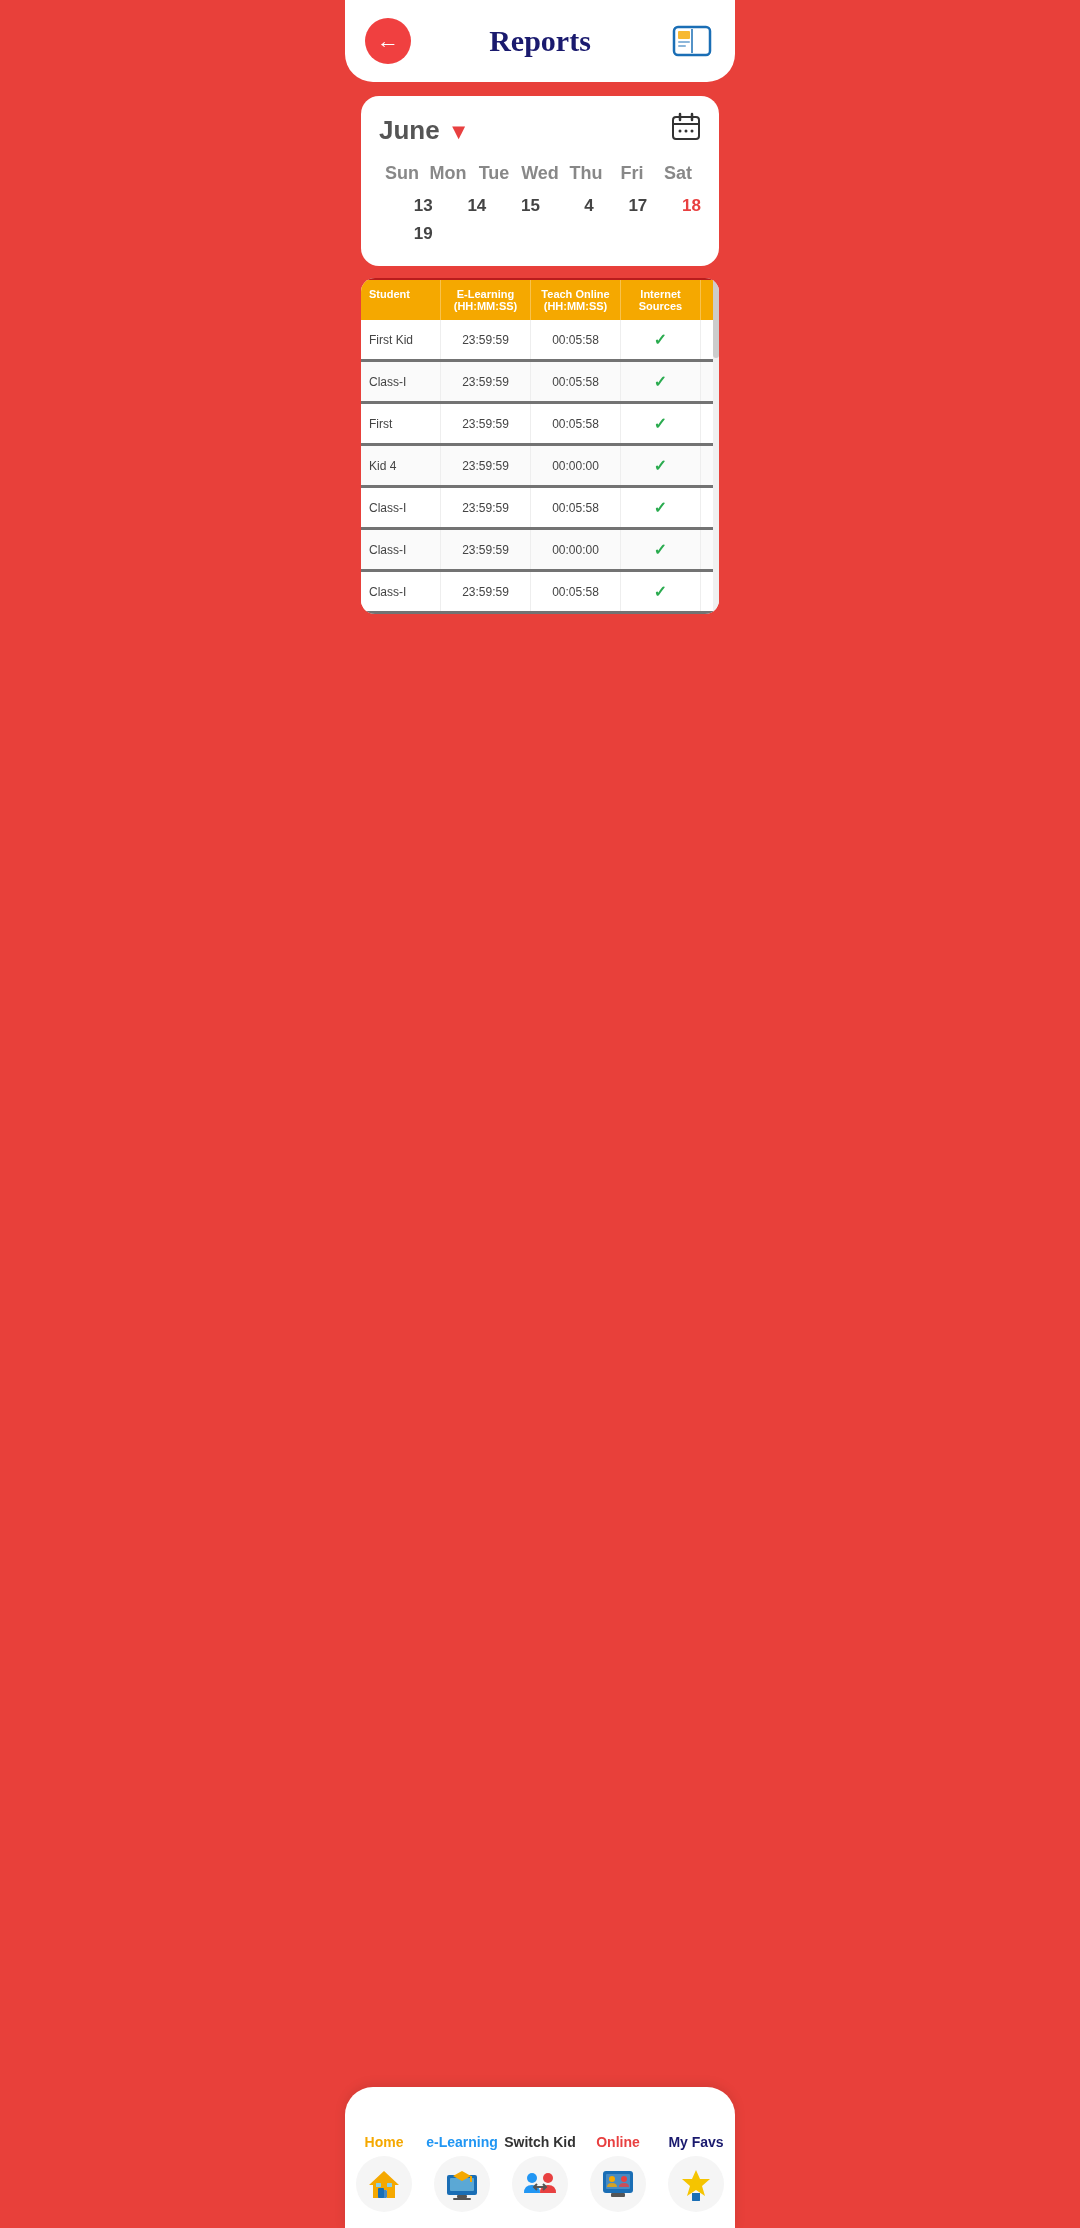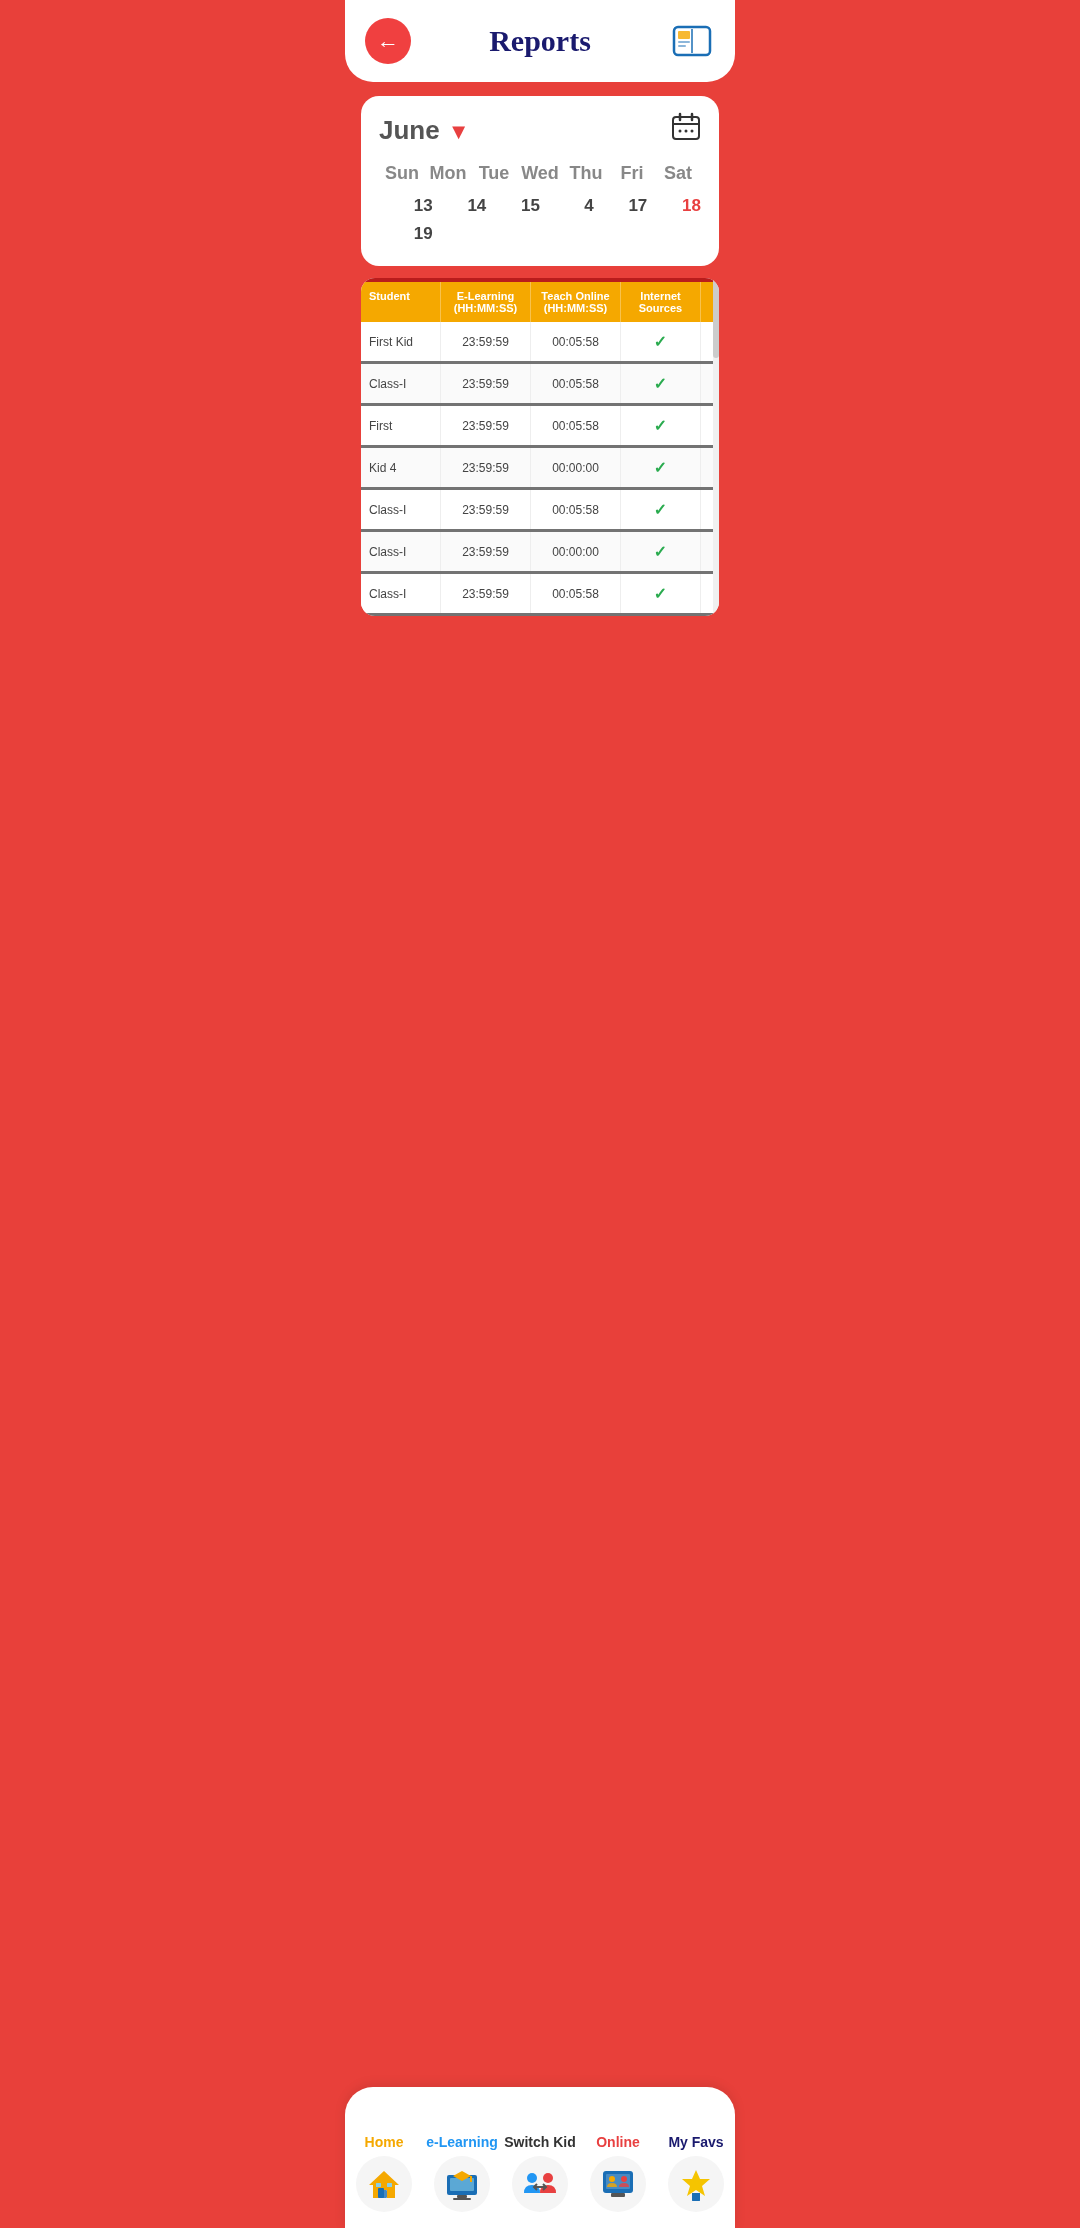--- a/index.html
+++ b/index.html
@@ -141,21 +141,21 @@
     .class-info-row span.value {
       color: #555;
       margin-left: 4px;
     }
 
     
     .sub-header {
       background: #f5a800;
       display: grid;
       grid-template-columns: 80px 90px 90px 80px 80px 70px 60px;
-      border-top: 4px solid #b91c1c;
+      border-top: 2px solid #b91c1c;
       min-width: 550px;
     }
     .sh-col {
       font-size: 11px;
       font-weight: 700;
       color: #fff;
       text-align: center;
       padding: 8px 2px;
       border-right: 1px solid rgba(255,255,255,0.3);
     }

